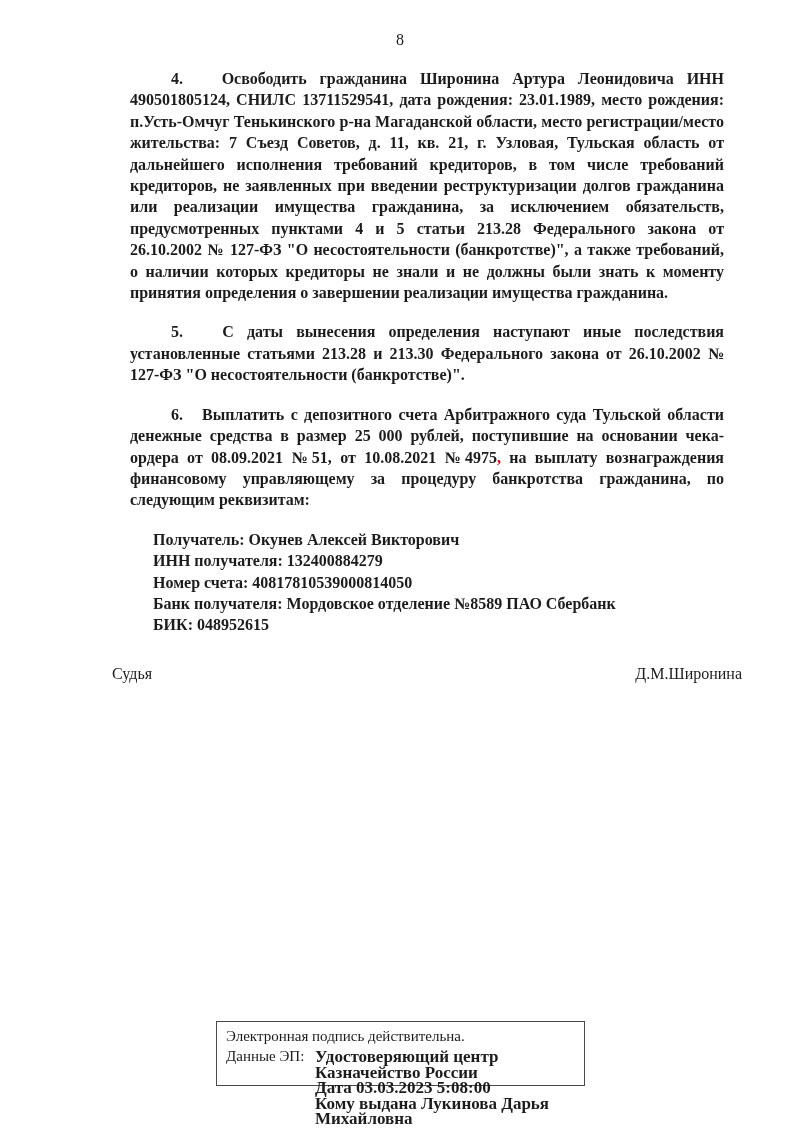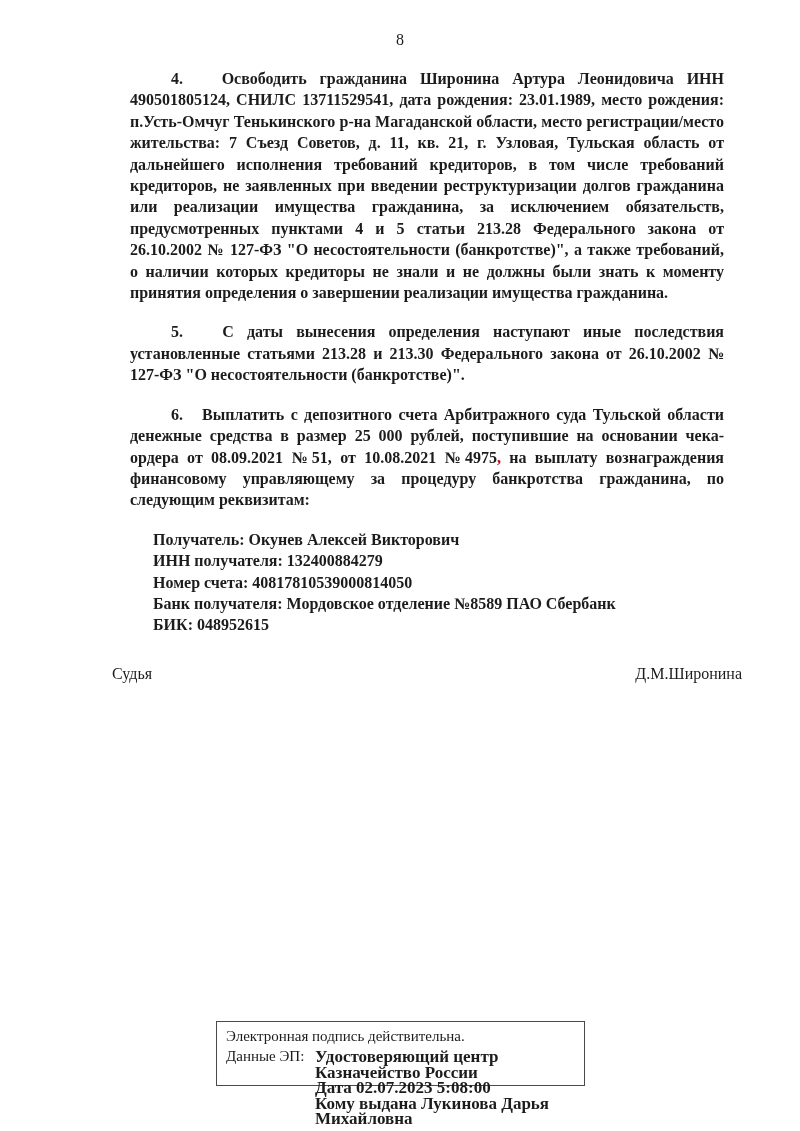--- a/index.html
+++ b/index.html
@@ -112,19 +112,19 @@
     </div>
 
   </div>
 
   <div class="stamp-box">
     <div class="stamp-title">Электронная подпись действительна.</div>
     <div class="stamp-body">
       <div class="stamp-label">Данные ЭП:</div>
       <div class="stamp-details">
         <div>Удостоверяющий центр Казначейство России</div>
-        <div>Дата 02.07.2023 5:08:00</div>
+        <div>Дата 03.03.2023 5:08:00</div>
         <div>Кому выдана Лукинова Дарья Михайловна</div>
       </div>
     </div>
   </div>
 
 </div>
 
 </body></html>

